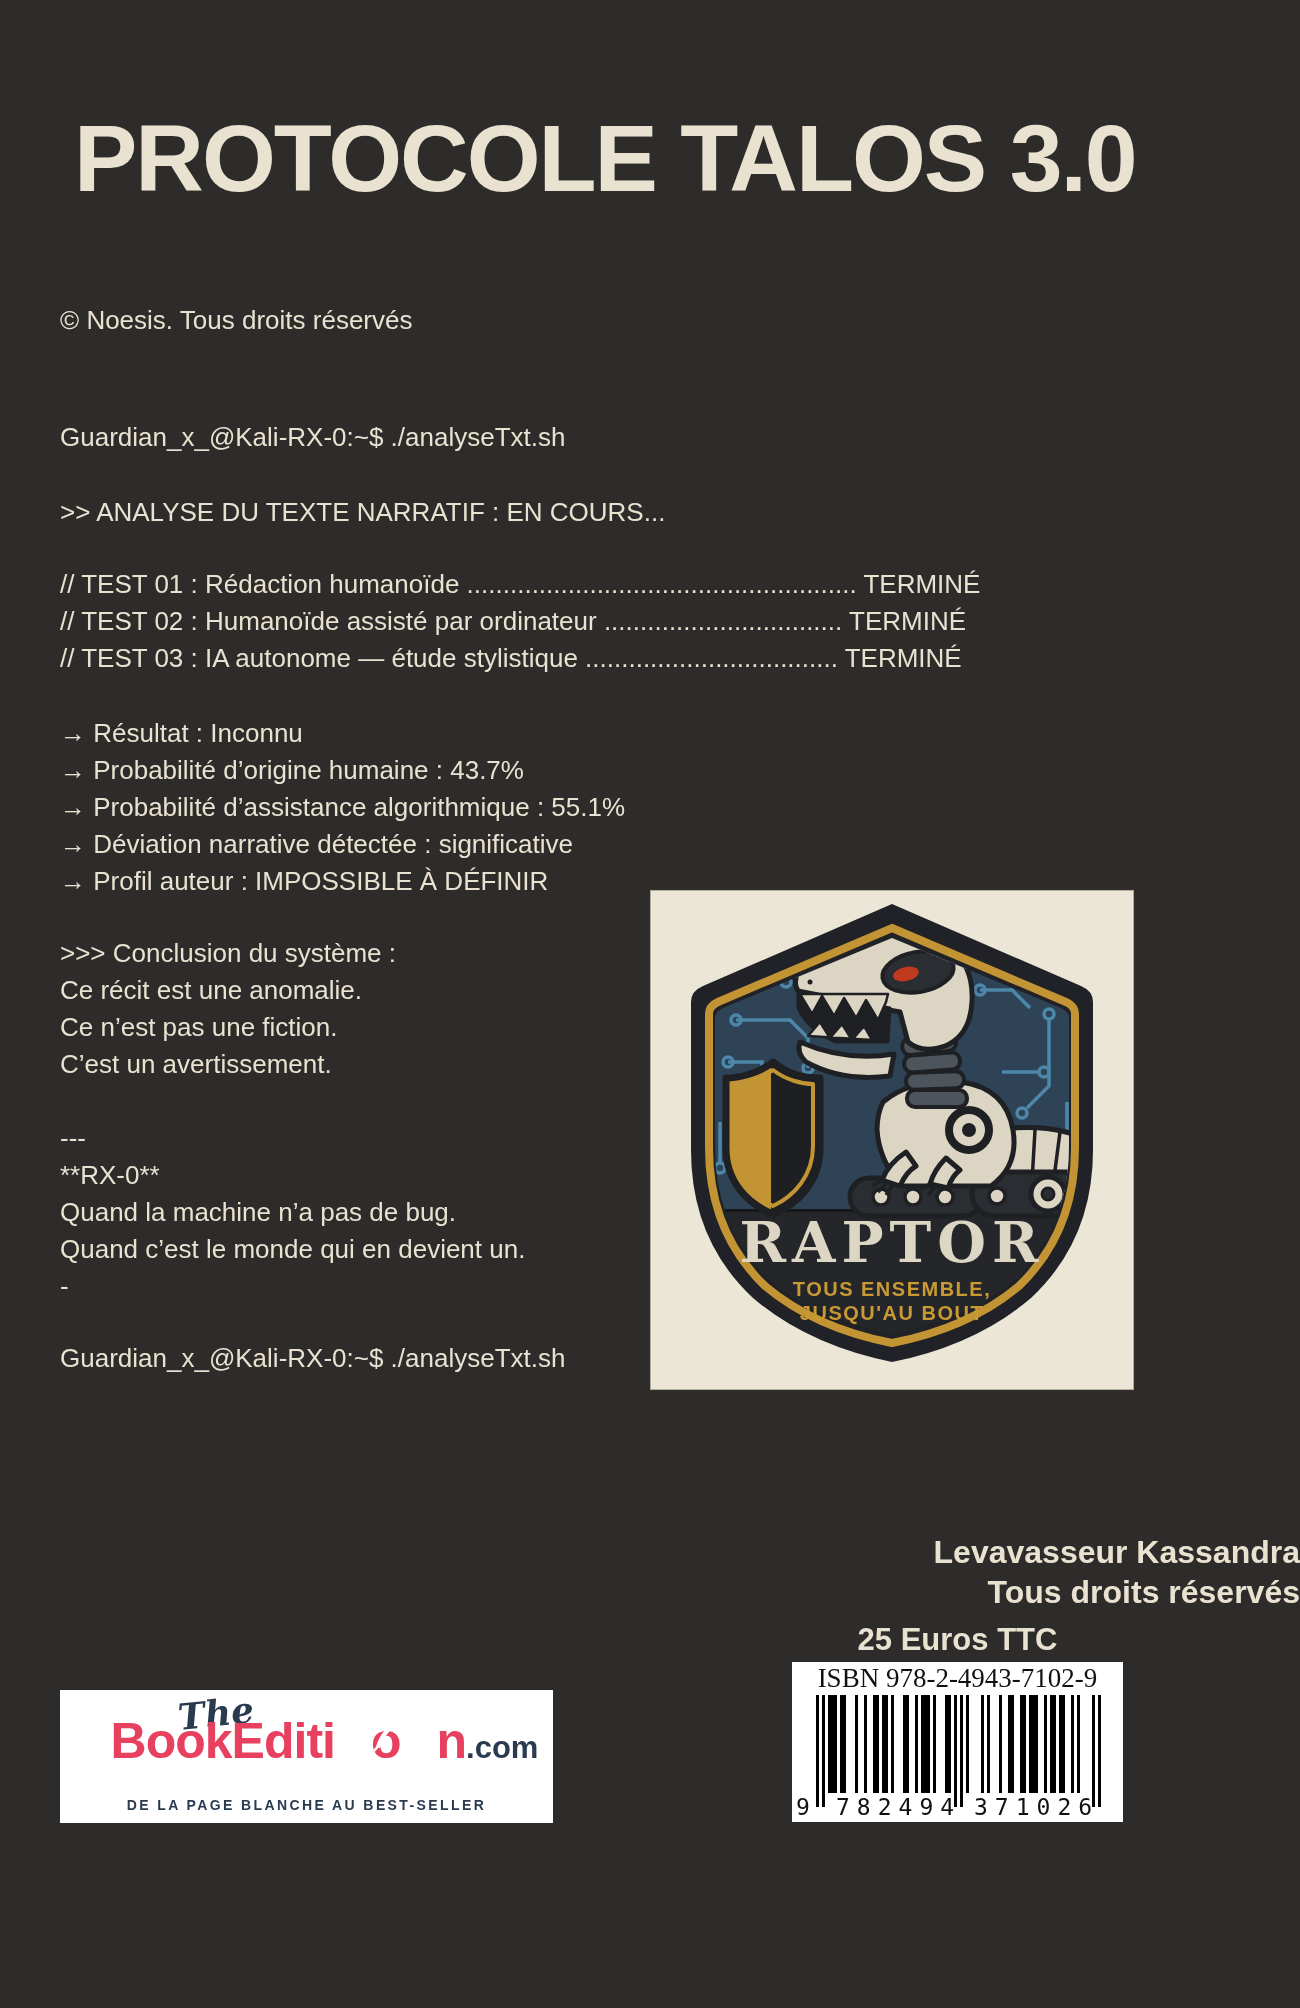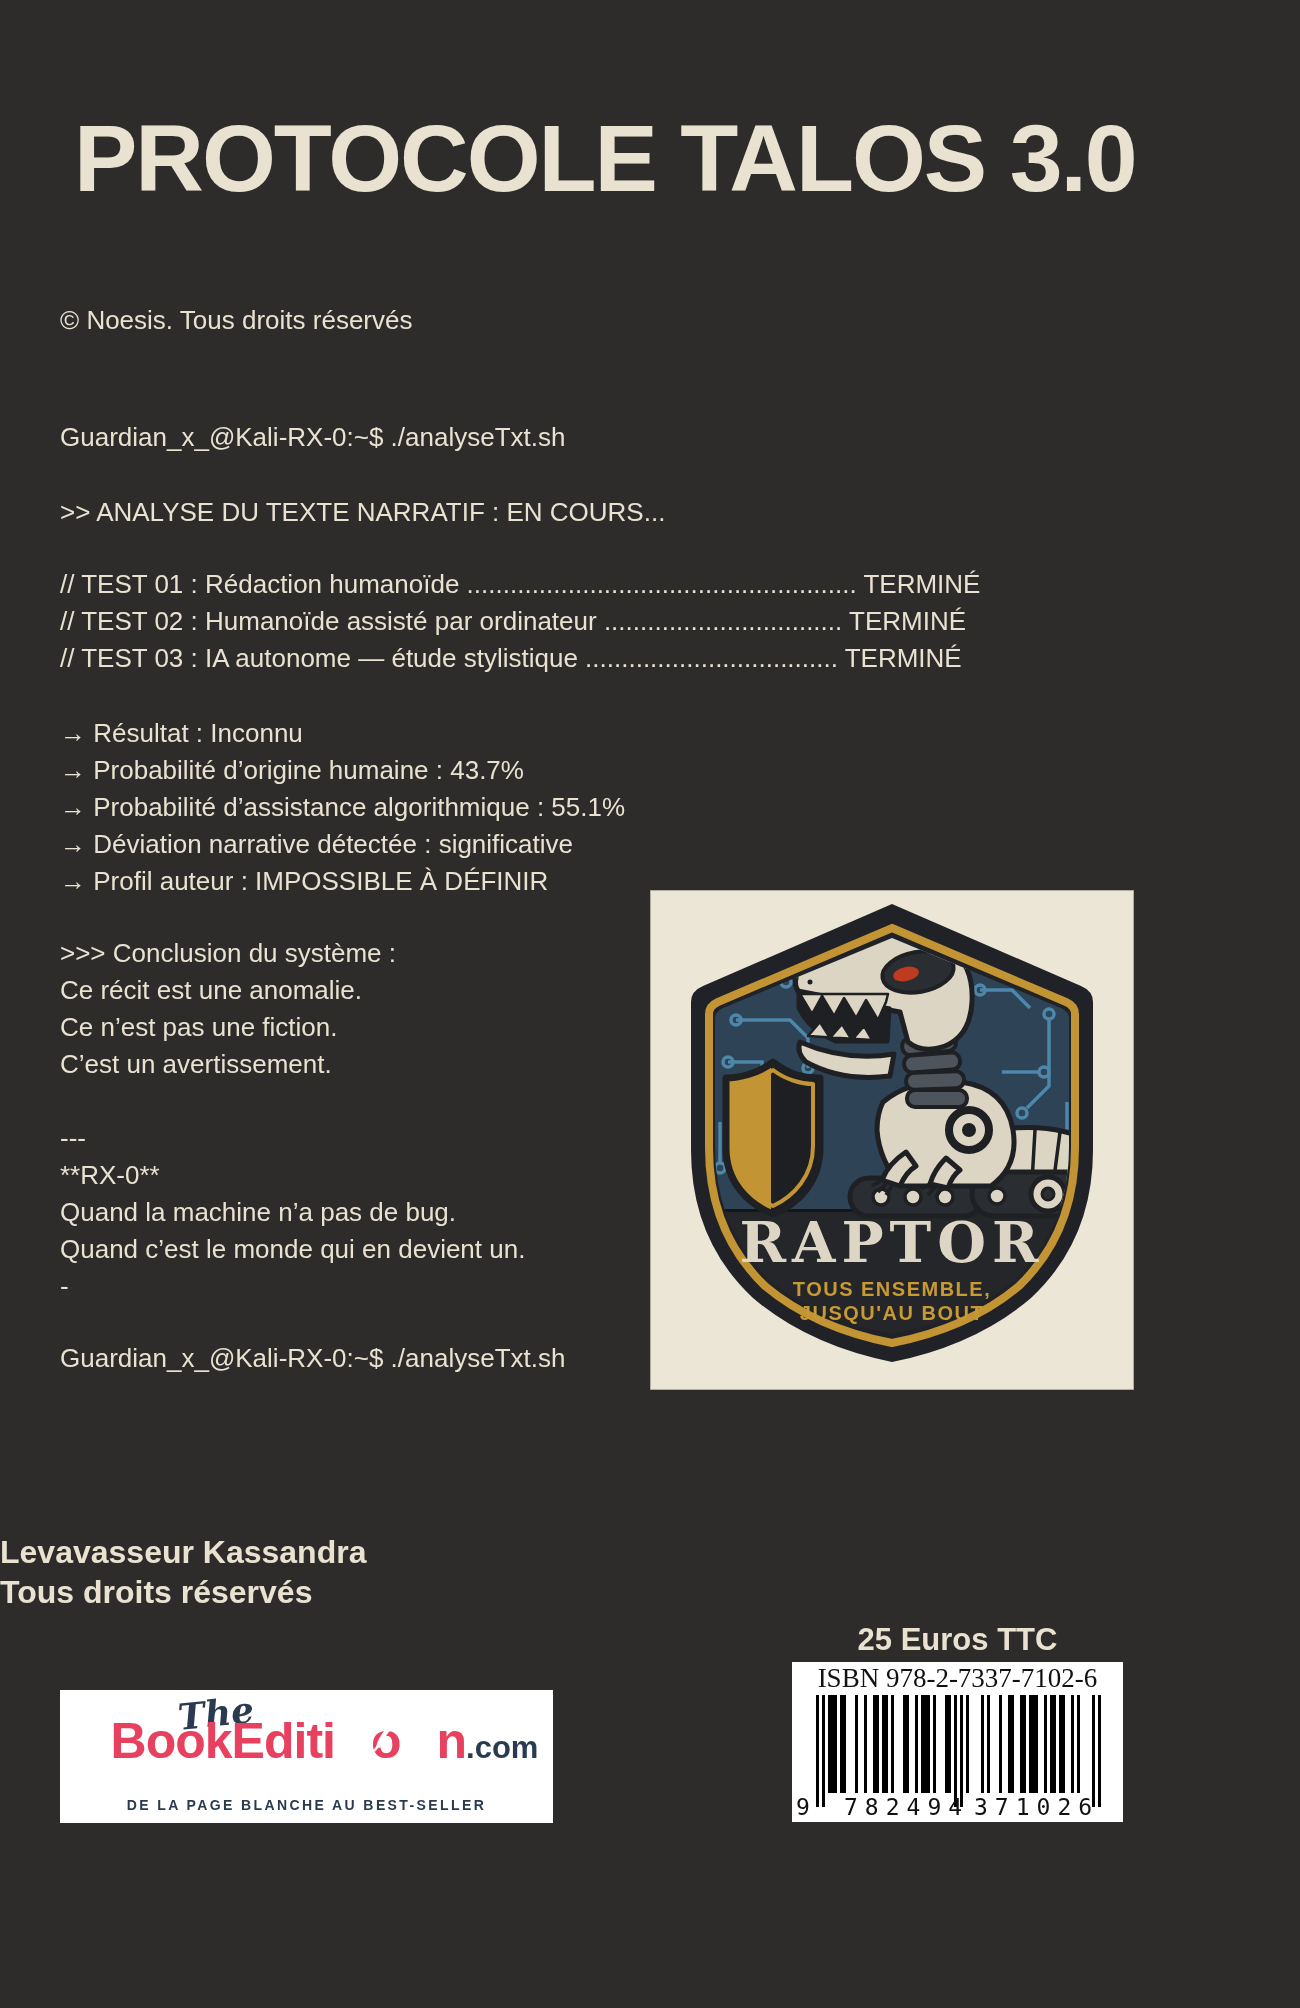--- a/index.html
+++ b/index.html
@@ -21,39 +21,39 @@
     color:var(--cream); letter-spacing:0;
   }
   
   .patch{
     position:absolute; left:650px; top:890px; width:484px; height:500px;
     background:var(--patch-bg); box-shadow:0 0 0 1px rgba(0,0,0,.25) inset;
   }
   .patch svg{ display:block; width:100%; height:100%; }
   
   .author-block{
-    position:absolute; left:0; top:1532px; width:1300px; text-align:left;
+    position:absolute; left:0; top:1532px; width:1300px; text-align:right;
     font-weight:bold; font-size:32px; line-height:40px; color:var(--cream);
   }
   .price{
     position:absolute; left:792px; top:1622px; width:331px; text-align:center;
     font-weight:bold; font-size:31px; color:var(--cream); white-space:nowrap;
   }
   .isbn-box{
     position:absolute; left:792px; top:1662px; width:331px; height:160px;
     background:#ffffff; color:#111;
   }
   .isbn-label{
     position:absolute; top:1px; left:0; width:100%; text-align:center;
     font-family:"Liberation Serif", serif; font-size:27px; white-space:nowrap;
   }
   .bars{ position:absolute; left:24px; top:33px; }
   .bc-digit{ position:absolute; font-family:"DejaVu Sans Mono", monospace; font-size:23px; bottom:2px; }
   .bc-d0{ left:4px; }
-  .bc-d1{ left:44px; width:120px; text-align:center; letter-spacing:7px;margin-left:8px; }
+  .bc-d1{ left:44px; width:120px; text-align:center; letter-spacing:7px; }
   .bc-d2{ left:182px; width:120px; text-align:center; letter-spacing:7px; }
   
   .logo-box{
     position:absolute; left:60px; top:1690px; width:493px; height:133px;
     background:#ffffff; overflow:hidden;
   }
   .logo-the{
     position:absolute; left:118px; top:2px;
     font-family:"DejaVu Serif", serif; font-style:italic; font-weight:bold;
     font-size:36px; color:var(--logo-navy); transform:rotate(-6deg);
@@ -216,21 +216,21 @@
   </div>
 
   <div class="author-block">
     <div>Levavasseur Kassandra</div>
     <div>Tous droits réservés</div>
   </div>
 
   <div class="price">25 Euros TTC</div>
 
   <div class="isbn-box">
-    <div class="isbn-label">ISBN 978-2-7337-7102-6</div>
+    <div class="isbn-label">ISBN 978-2-4943-7102-9</div>
     <svg class="bars" id="barcode-svg" width="285" height="112">
         <rect x="0" y="0" width="3" height="112" fill="#000"></rect>
         <rect x="6" y="0" width="3" height="112" fill="#000"></rect>
         <rect x="12" y="0" width="3" height="98" fill="#000"></rect>
         <rect x="15" y="0" width="3" height="98" fill="#000"></rect>
         <rect x="18" y="0" width="3" height="98" fill="#000"></rect>
         <rect x="24" y="0" width="3" height="98" fill="#000"></rect>
         <rect x="27" y="0" width="3" height="98" fill="#000"></rect>
         <rect x="39" y="0" width="3" height="98" fill="#000"></rect>
         <rect x="48" y="0" width="3" height="98" fill="#000"></rect>

